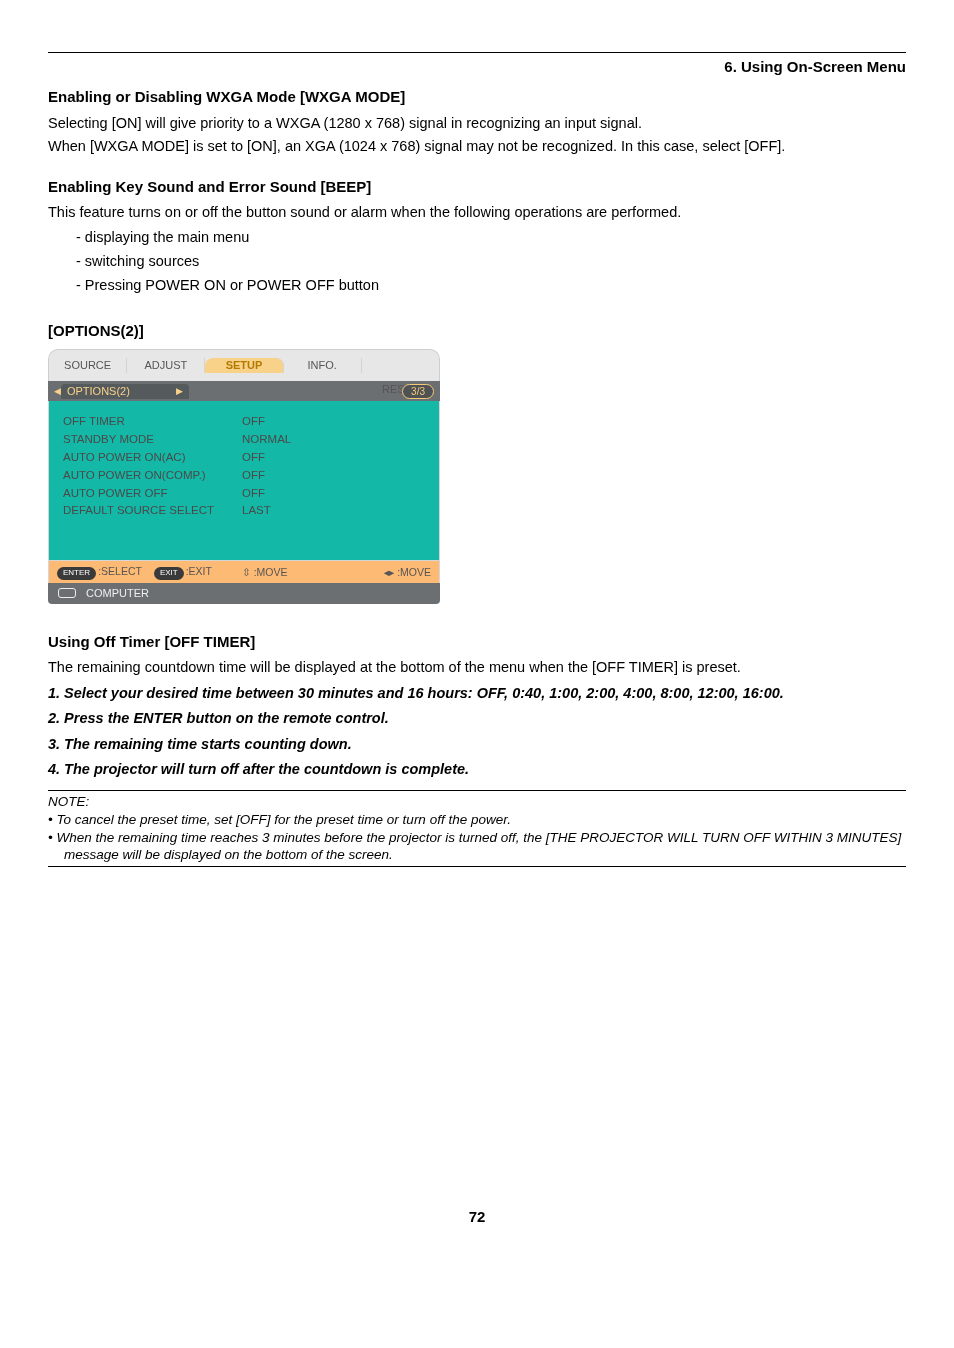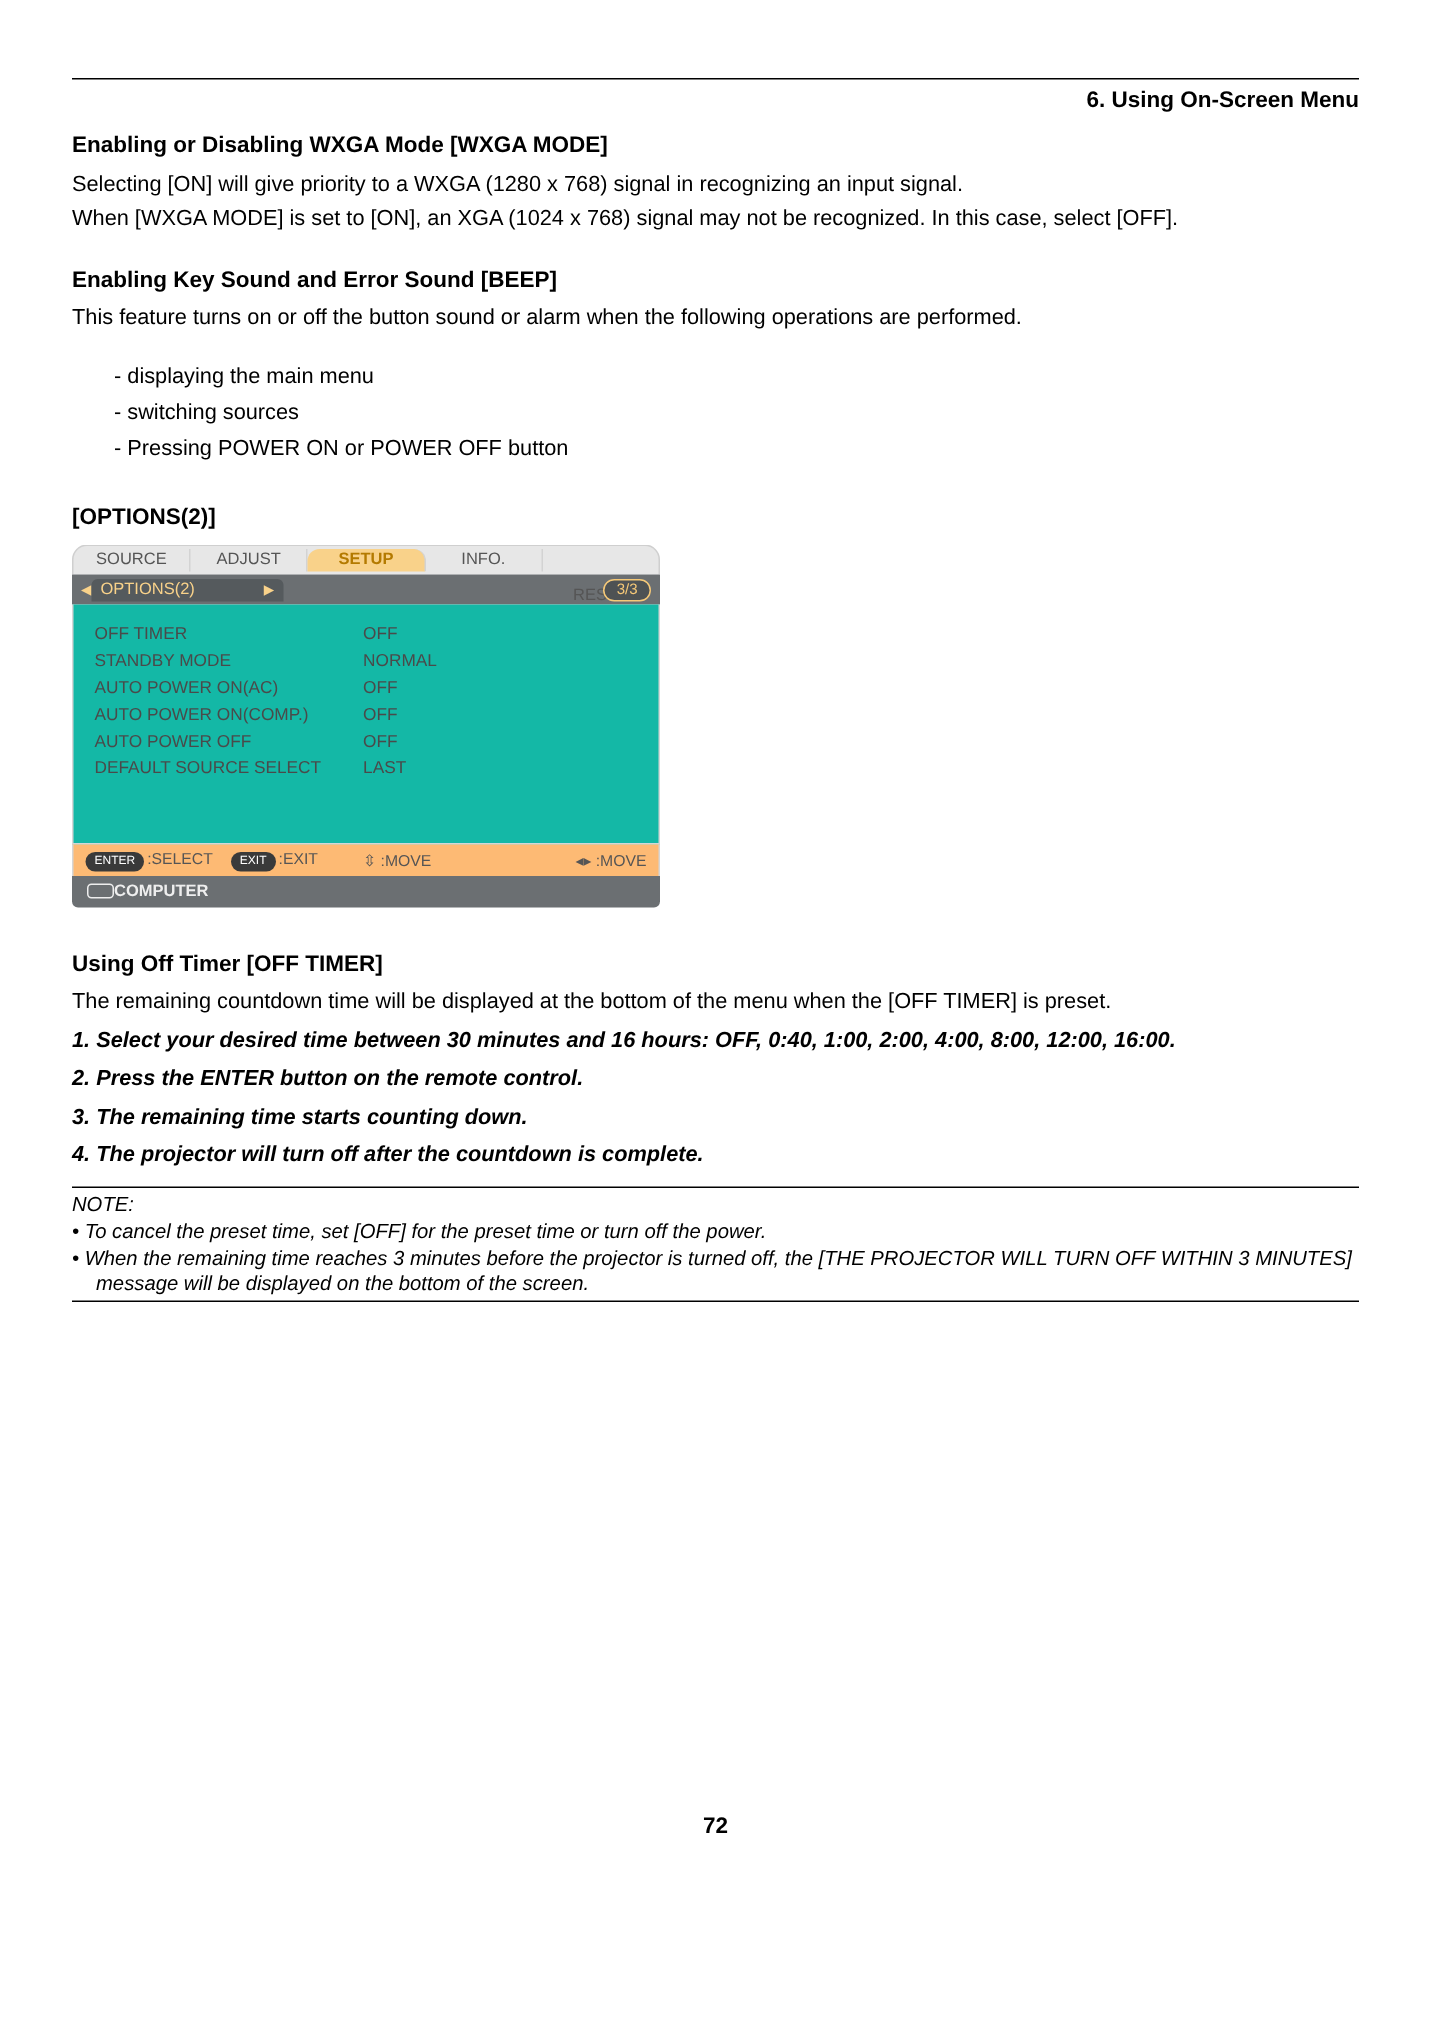--- a/index.html
+++ b/index.html
@@ -29,21 +29,21 @@
     margin-top: 10px;
     margin-bottom: 6px;
   }
   .h3 {
     font-weight: bold;
     font-size: 15px;
     margin-top: 26px;
     margin-bottom: 8px;
   }
   .para { margin-bottom: 4px; font-size: 14.5px; }
-  .bullets { margin-left: 28px; margin-top: 20px; margin-bottom: 4px; }
+  .bullets { margin-left: 28px; margin-top: 6px; margin-bottom: 4px; }
   .bullets div { margin-bottom: 4px; font-size: 14.5px; }
   .ol-item {
     font-weight: bold;
     font-style: italic;
     font-size: 14.5px;
     margin-top: 6px;
     padding-left: 22px;
     text-indent: -22px;
   }
   .ol-item.justify { text-align: justify; }
@@ -59,21 +59,21 @@
     margin-top: 6px;
     font-family: Arial, Helvetica, sans-serif;
     font-size: 12px;
   }
   .osd .toprow {
     display: flex;
     background: #e7e7e7;
     border: 1px solid #cfcfcf;
     border-bottom: none;
     border-radius: 10px 10px 0 0;
-    height: 20px;
+    height: 32px;
     align-items: center;
   }
   .osd .tab {
     flex: 1;
     text-align: center;
     font-size: 11px;
     color: #555;
     border-right: 1px solid #d3d3d3;
   }
   .osd .tab:last-child { border-right: none; }
@@ -148,22 +148,22 @@
     border-radius: 8px;
     margin-right: 2px;
   }
   .osd .srcrow {
     background: #6b6f72;
     color: #eee;
     font-size: 11px;
     padding: 3px 10px;
     display: flex;
     align-items: center;
+    gap: 10px;
     border-radius: 0 0 4px 4px;
-    font-weight: bold;
   }
   .osd .srcrow .srcicon {
     display: inline-block;
     width: 18px; height: 10px;
     border: 1px solid #eee;
     border-radius: 3px;
     position: relative;
   }
 </style>
 </head>

